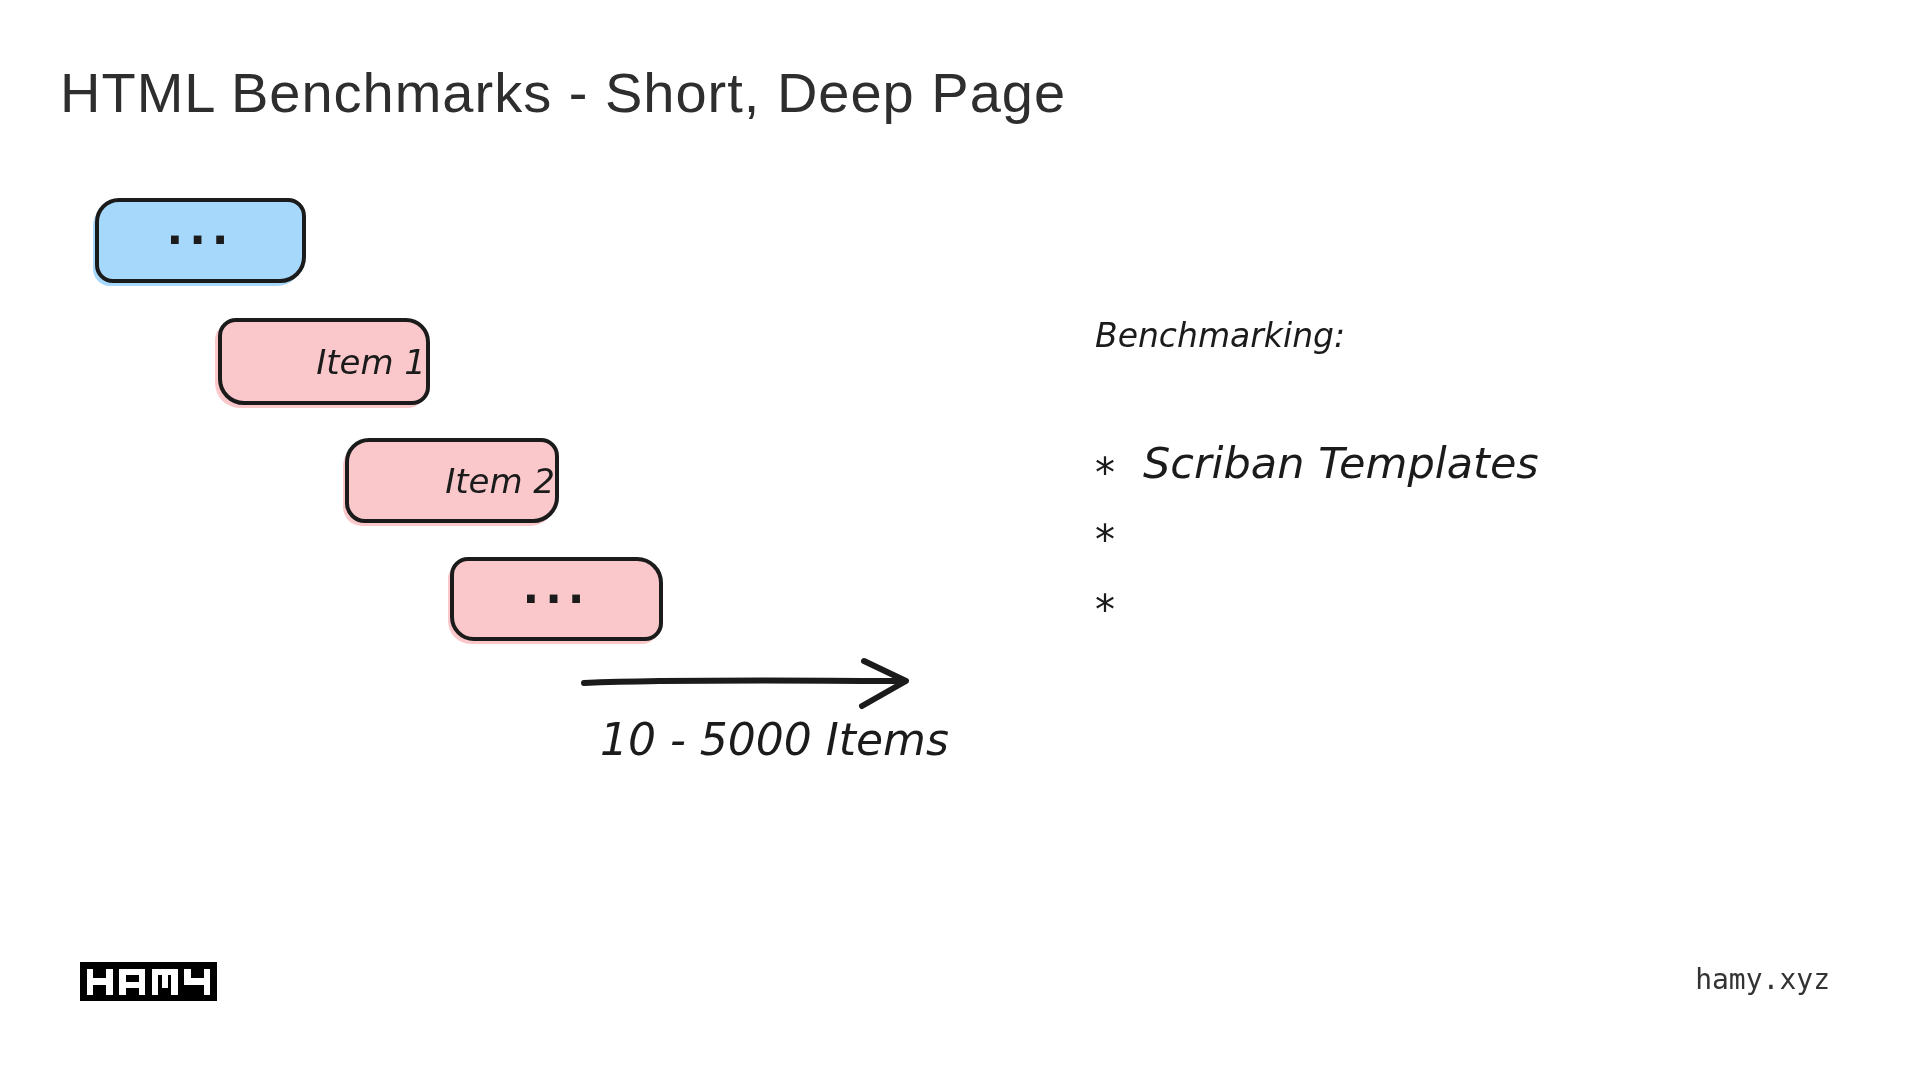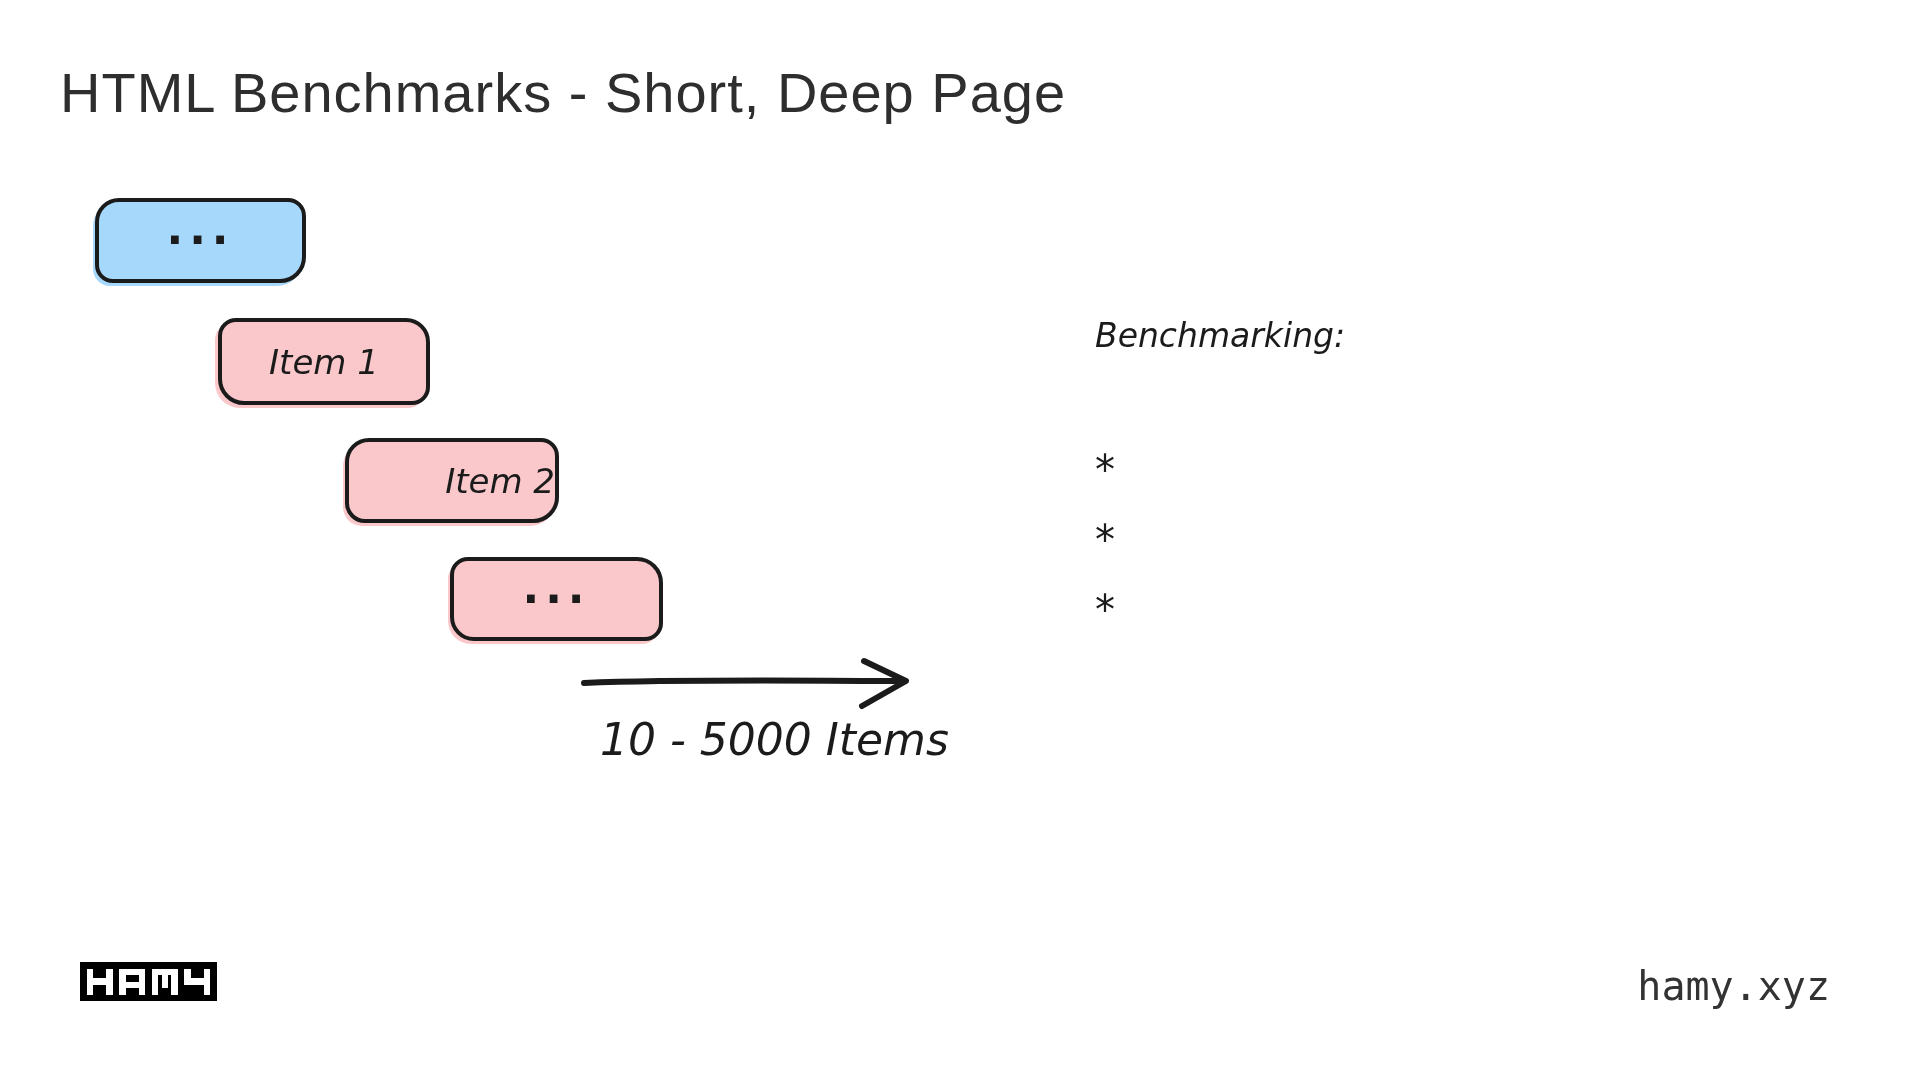--- a/index.html
+++ b/index.html
@@ -34,20 +34,21 @@
     left:95px; top:198px; width:211px; height:85px;
     background:var(--box-blue, #a5d8fa);
     border-radius:24px 18px 26px 18px;
     box-shadow:-3px 4px 0 -1px var(--box-blue, #a5d8fa);
   }
   .box-2 {
     left:218px; top:318px; width:212px; height:87px;
     background:var(--box-pink, #fac8cb);
     border-radius:18px 24px 18px 26px;
     box-shadow:-4px 4px 0 -1px var(--box-pink, #fac8cb);
+    justify-content:flex-end;
   }
   .box-3 {
     left:345px; top:438px; width:214px; height:85px;
     background:var(--box-pink, #fac8cb);
     border-radius:24px 18px 26px 20px;
     box-shadow:-3px 4px 0 -1px var(--box-pink, #fac8cb);
     justify-content:flex-end;
   }
   .box-4 {
     left:450px; top:557px; width:213px; height:84px;
@@ -89,21 +90,21 @@
     width:48px; flex:0 0 48px;
     font-style:normal; font-size:40px;
     transform:translateY(9px);
   }
 
   .hamy-logo { position:absolute; left:80px; top:962px; }
 
   .site-url {
     position:absolute; right:89px; top:963px;
     font-family:"DejaVu Sans Mono","Liberation Mono",monospace;
-    font-size:40px; color:#333333;
+    font-size:28px; color:#333333;
     white-space:nowrap;
   }
 </style>
 </head>
 <body>
 
 <div class="title">HTML Benchmarks - Short, Deep Page</div>
 
 <div class="flow-box box-1">
   <span class="dots">...</span>
@@ -121,20 +122,21 @@
 <svg class="arrow-svg" width="350" height="66" viewBox="0 0 350 66" fill="none" xmlns="http://www.w3.org/2000/svg">
   <path d="M8 33 C 110 29, 230 31, 326 31" stroke="#1b1b1b" stroke-width="6" stroke-linecap="round" fill="none"></path>
   <path d="M288 11 L 330 31 L 286 56" stroke="#1b1b1b" stroke-width="6" stroke-linecap="round" stroke-linejoin="round" fill="none"></path>
 </svg>
 <div class="arrow-label">10 - 5000 Items</div>
 
 <div class="bm-heading">Benchmarking:</div>
 <ul class="bm-list">
   <li class="bm-item">
     <span class="bm-bullet">*</span>
+    <span>Scriban Templates</span>
   </li>
   <li class="bm-item">
     <span class="bm-bullet">*</span>
   </li>
   <li class="bm-item">
     <span class="bm-bullet">*</span>
   </li>
 </ul>
 
 <svg class="hamy-logo" role="img" width="137" height="39" viewBox="0 0 42 12" shape-rendering="crispEdges" xmlns="http://www.w3.org/2000/svg" aria-label="HAMY">

